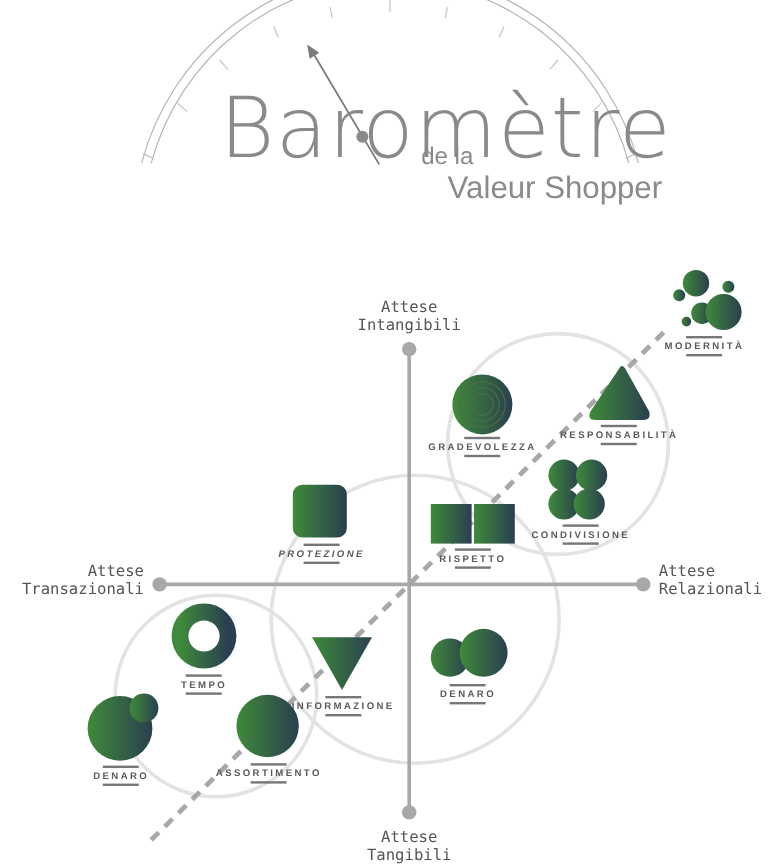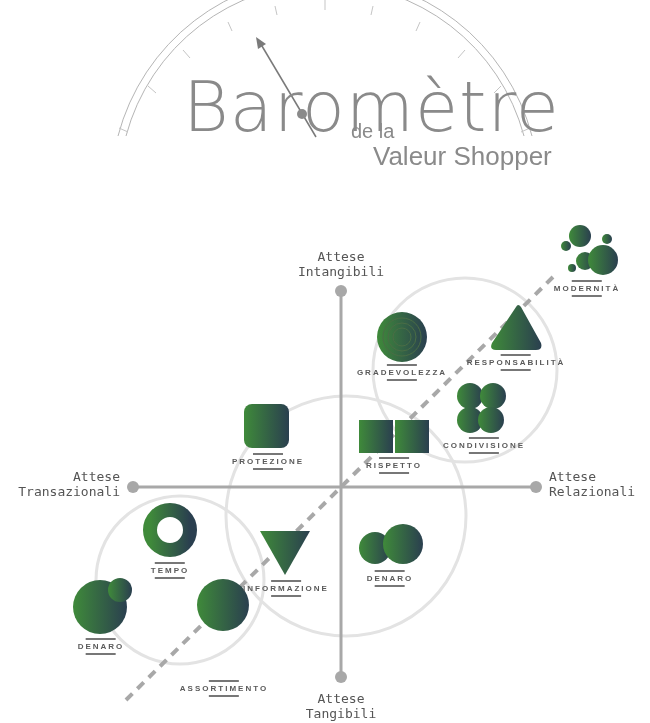--- a/index.html
+++ b/index.html
@@ -120,19 +120,19 @@
 </div>
 <div class="axis-label" style="left:549px;top:469px;width:101px;text-align:left;">
   <div>Attese</div>
   <div>Relazionali</div>
 </div>
 
 <div class="tag" style="left:587px;top:280px;">MODERNITÀ</div>
 <div class="tag" style="left:402px;top:364px;">GRADEVOLEZZA</div>
 <div class="tag" style="left:516px;top:354px;">RESPONSABILITÀ</div>
 <div class="tag" style="left:484px;top:437px;">CONDIVISIONE</div>
-<div class="tag" style="left:268px;top:453px;">PROTEZIONE</div>
+<div class="tag" style="left:268px;top:453px;font-style:italic;">PROTEZIONE</div>
 <div class="tag" style="left:394px;top:457px;">RISPETTO</div>
 <div class="tag" style="left:170px;top:562px;">TEMPO</div>
 <div class="tag" style="left:286px;top:580px;">INFORMAZIONE</div>
 <div class="tag" style="left:390px;top:570px;">DENARO</div>
 <div class="tag" style="left:101px;top:638px;">DENARO</div>
-<div class="tag" style="left:224px;top:636px;margin-top:44px;">ASSORTIMENTO</div>
+<div class="tag" style="left:224px;top:636px;">ASSORTIMENTO</div>
 
 </body></html>

